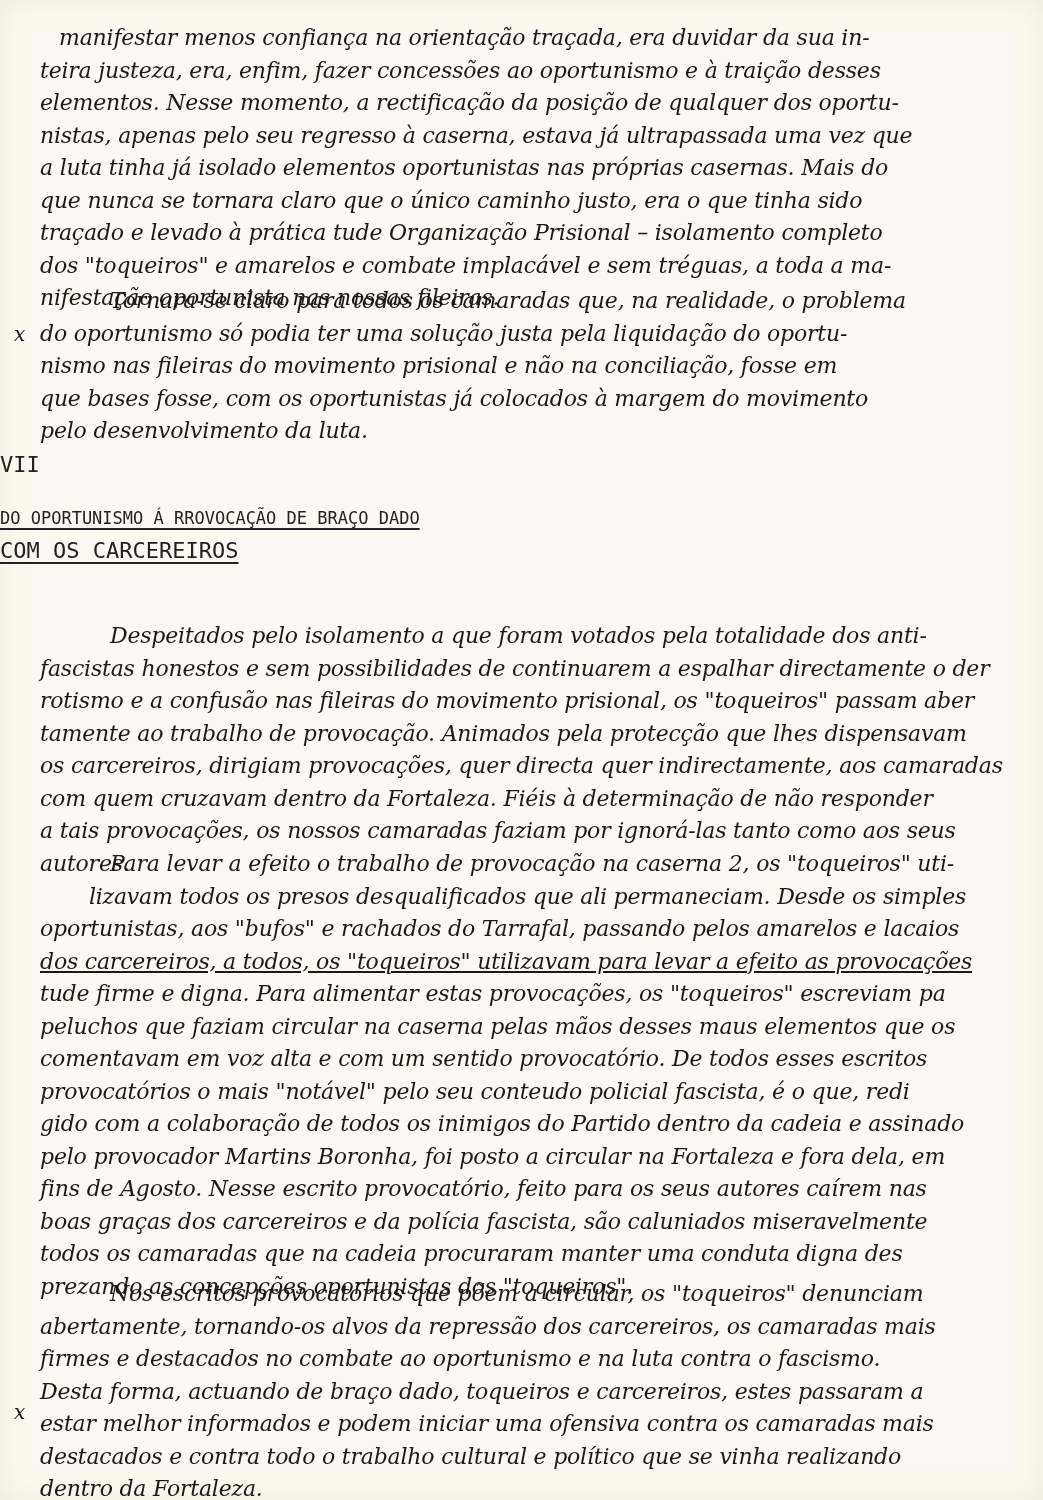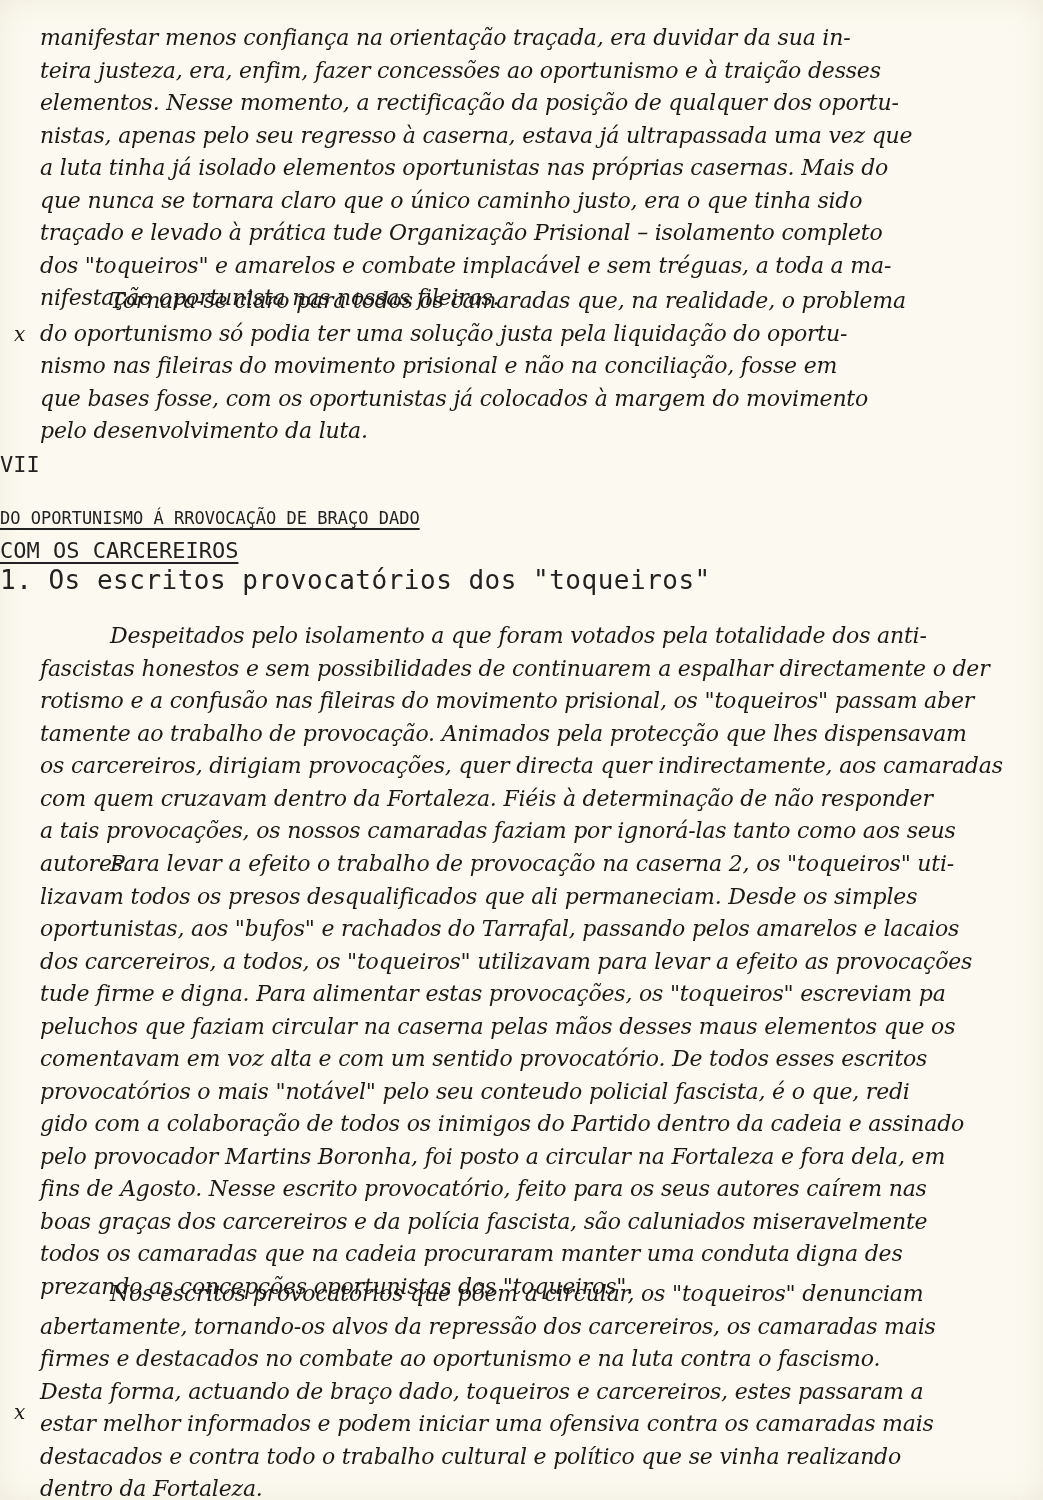--- a/index.html
+++ b/index.html
@@ -39,21 +39,21 @@
   .title2 { top: 538px; font-size: 22px; }
   .title1 span, .title2 span { text-decoration: underline; text-decoration-thickness: 2px; text-underline-offset: 4px; }
   .subtitle { top: 565px; font-size: 26px; letter-spacing: 0.5px; }
 </style>
 </head>
 <body>
 
 <div class="page">
 
   <div class="hw" style="top:22px;">
-    <span class="line" style="display: block;">manifestar menos confiança na orientação traçada, era duvidar da sua in-</span>
+    <span class="line" style="display: block; margin-left: 19px;">manifestar menos confiança na orientação traçada, era duvidar da sua in-</span>
     <span class="line" style="display: block;">teira justeza, era, enfim, fazer concessões ao oportunismo e à traição desses</span>
     <span class="line" style="display: block;">elementos.  Nesse momento, a rectificação da posição de qualquer dos oportu-</span>
     <span class="line" style="display: block;">nistas, apenas pelo seu regresso à caserna, estava já ultrapassada uma vez que</span>
     <span class="line" style="display: block;">a luta tinha já isolado elementos oportunistas nas próprias casernas. Mais do</span>
     <span class="line" style="display: block;">que nunca se tornara claro que o único caminho justo, era o que tinha sido</span>
     <span class="line" style="display: block;">traçado e levado à prática tude Organização Prisional – isolamento completo</span>
     <span class="line" style="display: block;">dos "toqueiros" e amarelos e combate implacável e sem tréguas, a toda a ma-</span>
     <span class="line" style="display: block;">nifestação oportunista nas nossas fileiras.</span>
   </div>
 
@@ -62,38 +62,37 @@
     <span class="line indent" style="display: block;">Tornara-se claro para todos os camaradas que, na realidade, o problema</span>
     <span class="line" style="display: block;">do oportunismo só podia ter uma solução justa pela liquidação do oportu-</span>
     <span class="line" style="display: block;">nismo nas fileiras do movimento prisional e não na conciliação, fosse em</span>
     <span class="line" style="display: block;">que bases fosse, com os oportunistas já colocados à margem do movimento</span>
     <span class="line" style="display: block;">pelo desenvolvimento da luta.</span>
   </div>
 
   <div class="typed chapter">VII</div>
   <div class="typed title1"><span>DO OPORTUNISMO Á RROVOCAÇÃO DE BRAÇO DADO</span></div>
   <div class="typed title2"><span>COM OS CARCEREIROS</span></div>
-  <div class="typed subtitle">1. Os escritos provocatórios dos "toqueiros"</div>
 
   <div class="hw" style="top:620px;">
     <span class="line indent" style="display: block;">Despeitados pelo isolamento a que foram votados pela totalidade dos anti-</span>
     <span class="line" style="display: block; font-style: italic;">fascistas honestos e sem possibilidades de continuarem a espalhar directamente o der</span>
     <span class="line" style="display: block;">rotismo e a confusão nas fileiras do movimento prisional, os "toqueiros" passam aber</span>
     <span class="line" style="display: block;">tamente ao trabalho de provocação.  Animados pela protecção que lhes dispensavam</span>
     <span class="line" style="display: block;">os carcereiros, dirigiam provocações, quer directa quer indirectamente, aos camaradas</span>
     <span class="line" style="display: block;">com quem cruzavam dentro da Fortaleza.  Fiéis à determinação de não responder</span>
     <span class="line" style="display: block;">a tais provocações, os nossos camaradas faziam por ignorá-las tanto como aos seus</span>
     <span class="line" style="display: block;">autores.</span>
   </div>
 
   <div class="hw" style="top:848px;">
     <span class="line indent" style="display: block;">Para levar a efeito o trabalho de provocação na caserna 2, os "toqueiros" uti-</span>
-    <span class="line" style="display: block;">lizavam todos os presos desqualificados que ali permaneciam.  Desde os simples</span>
+    <span class="line" style="display: block; text-align: center;">lizavam todos os presos desqualificados que ali permaneciam.  Desde os simples</span>
     <span class="line" style="display: block;">oportunistas, aos "bufos" e rachados do Tarrafal, passando pelos amarelos e lacaios</span>
-    <span class="line" style="display: block;">dos carcereiros, a todos, os "toqueiros" utilizavam para levar a efeito as provocações</span>
+    <span class="line" style="display: block; text-decoration: underline;">dos carcereiros, a todos, os "toqueiros" utilizavam para levar a efeito as provocações</span>
     <span class="line" style="display: block;">tude firme e digna.  Para alimentar estas provocações, os "toqueiros" escreviam pa</span>
     <span class="line" style="display: block;">peluchos que faziam circular na caserna pelas mãos desses maus elementos que os</span>
     <span class="line" style="display: block;">comentavam em voz alta e com um sentido provocatório.  De todos esses escritos</span>
     <span class="line" style="display: block;">provocatórios o mais "notável" pelo seu conteudo policial fascista, é o que, redi</span>
     <span class="line" style="display: block;">gido com a colaboração de todos os inimigos do Partido dentro da cadeia e assinado</span>
     <span class="line" style="display: block;">pelo provocador Martins Boronha, foi posto a circular na Fortaleza e fora dela, em</span>
     <span class="line" style="display: block;">fins de Agosto.  Nesse escrito provocatório, feito para os seus autores caírem nas</span>
     <span class="line" style="display: block;">boas graças dos carcereiros e da polícia fascista, são caluniados miseravelmente</span>
     <span class="line" style="display: block;">todos os camaradas que na cadeia procuraram manter uma conduta digna des</span>
     <span class="line" style="display: block;">prezando as concepções oportunistas dos "toqueiros".</span>

